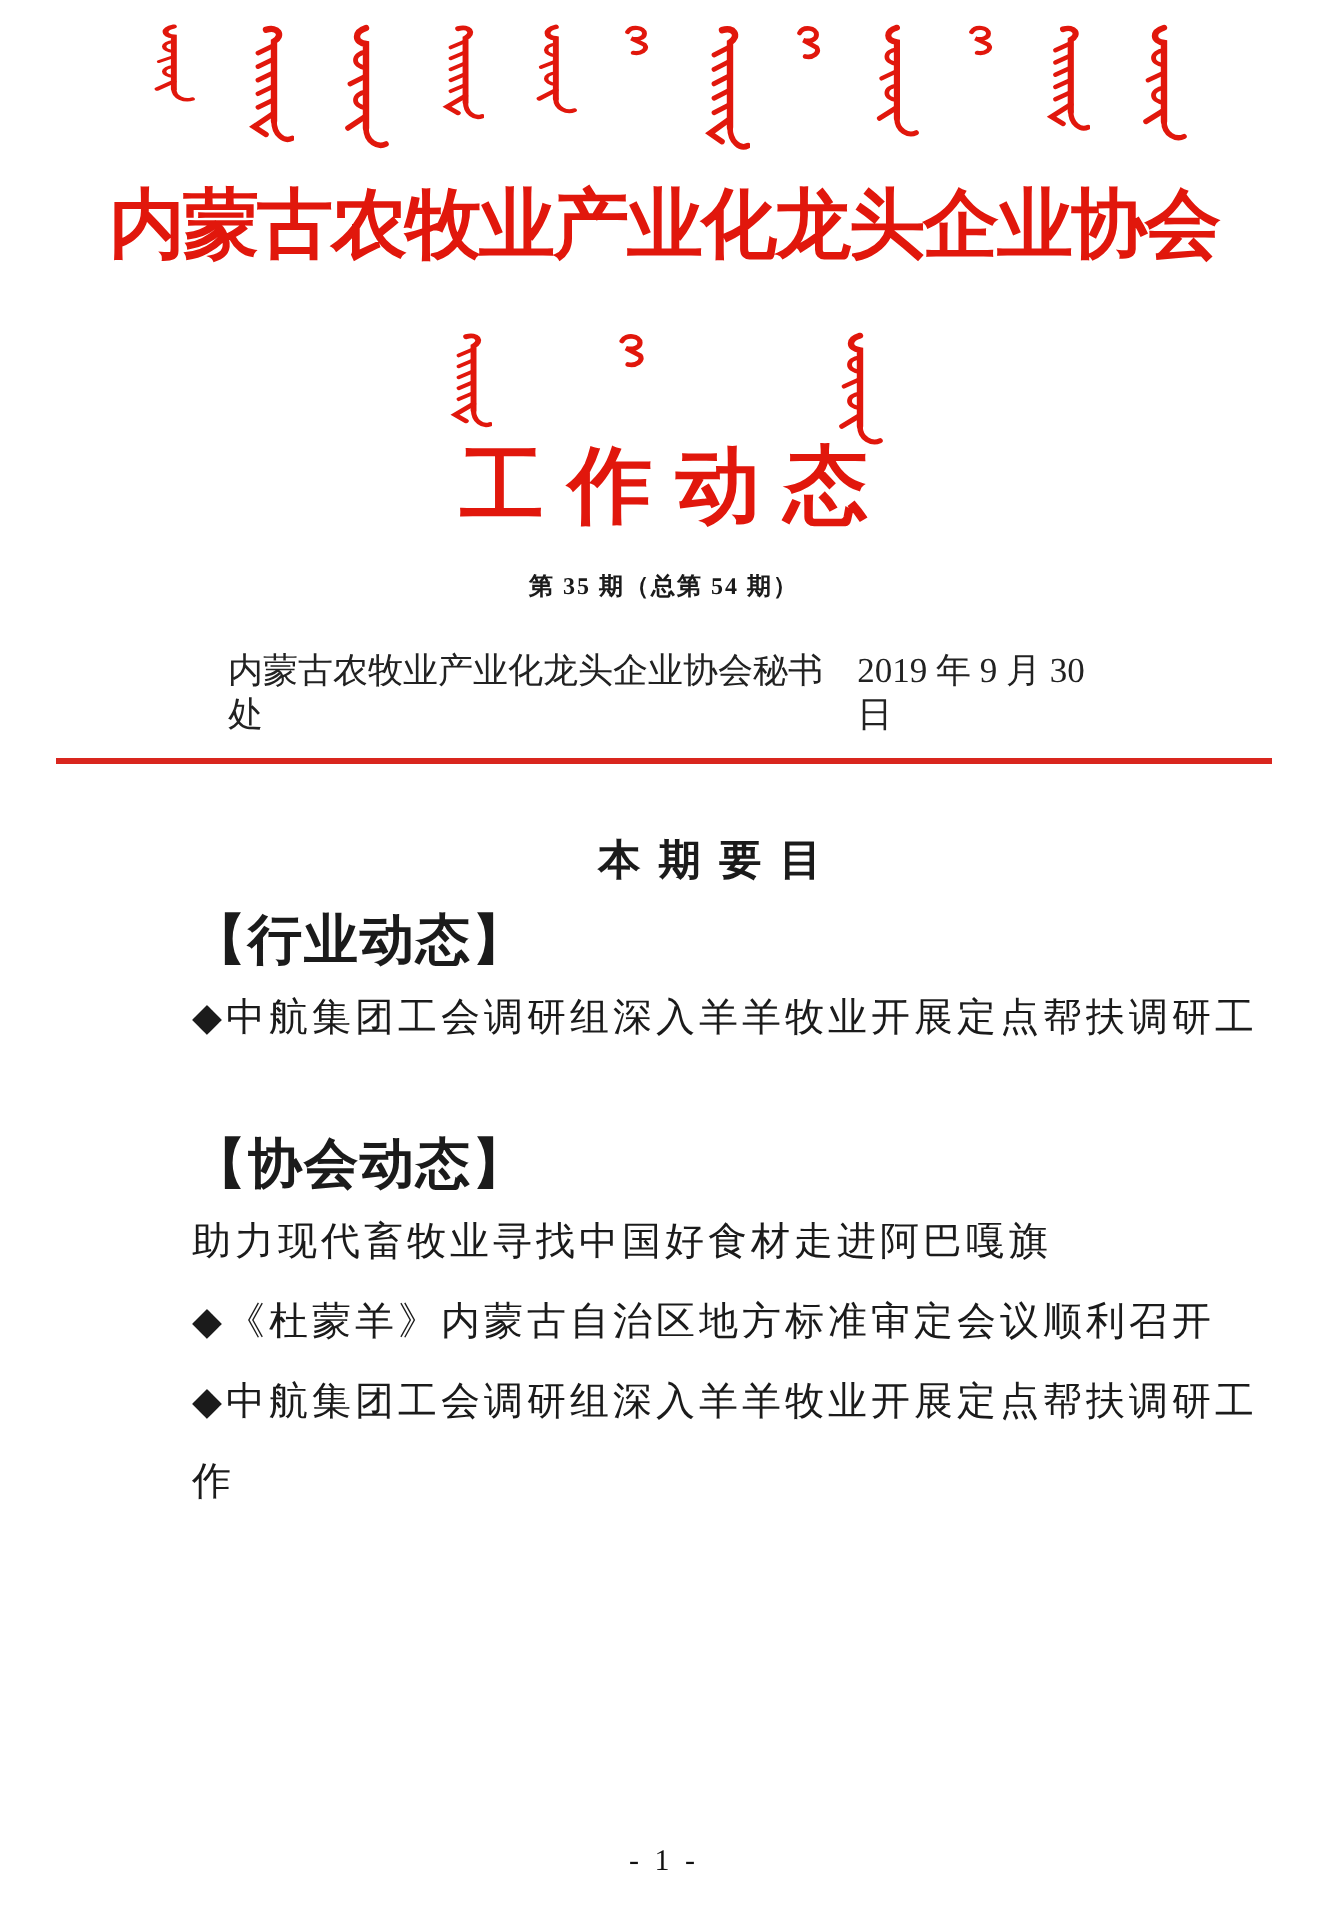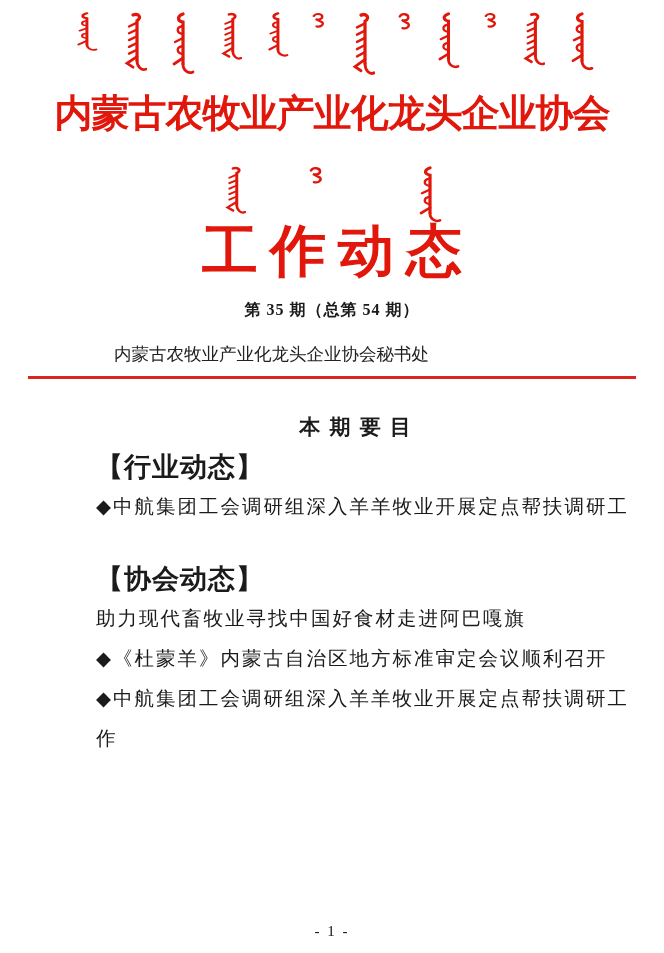--- a/index.html
+++ b/index.html
@@ -45,31 +45,31 @@
     font-weight: bold;
     letter-spacing: -1px;
     line-height: 1.25;
     white-space: nowrap;
   }
   .bulletin-title {
     margin: 0;
     text-align: center;
     color: #e1170c;
     font-weight: bold;
-    font-size: 56px;
+    font-size: 42px;
     line-height: 1.05;
     letter-spacing: 12px;
     padding-left: 12px;
     white-space: nowrap;
   }
   .issue-line {
     margin-top: 20px;
     text-align: center;
     font-weight: bold;
-    font-size: 16px;
+    font-size: 12px;
     line-height: 1.2;
     letter-spacing: 1px;
   }
   .pub-row {
     display: flex;
     justify-content: space-between;
     align-items: baseline;
     margin-top: 24px;
     padding: 0 82px 0 96px;
     font-size: 17.5px;
@@ -197,20 +197,21 @@
         <use href="#mg-tall2"></use>
       </svg>
   </div>
 
   <h2 class="bulletin-title">工作动态</h2>
 
   <div class="issue-line">第 35 期（总第 54 期）</div>
 
   <div class="pub-row">
     <span>内蒙古农牧业产业化龙头企业协会秘书处</span>
+    <span>2019 年 9 月 30 日</span>
   </div>
 
   <div class="red-rule"></div>
 
   <div class="toc-heading">本 期 要 目</div>
 
   <div class="toc">
     <div class="toc-section-title">【行业动态】</div>
     <div class="toc-line">◆中航集团工会调研组深入羊羊牧业开展定点帮扶调研工</div>
     <div class="toc-gap"></div>

